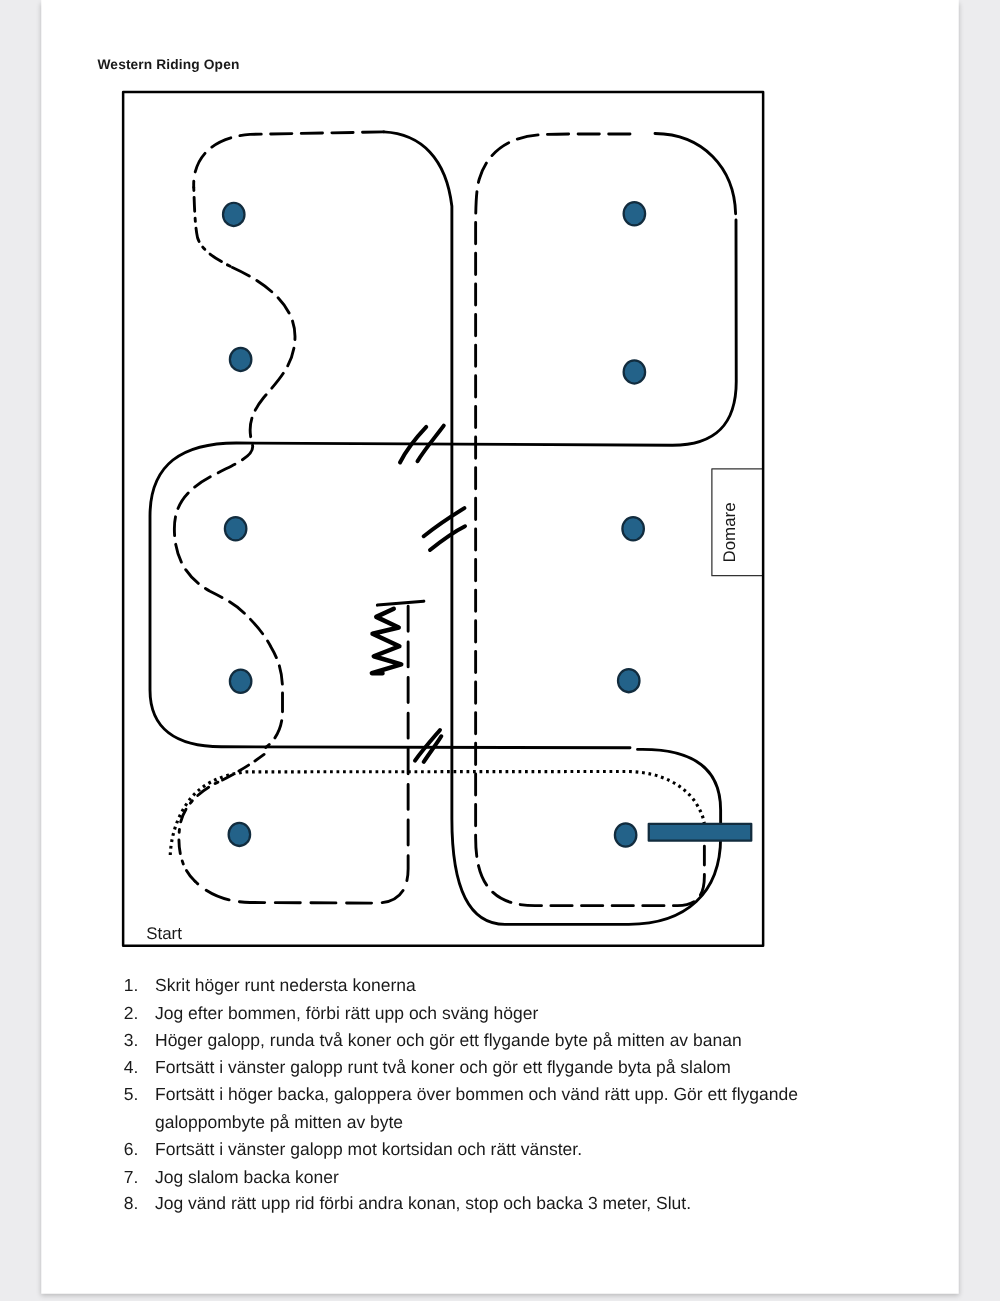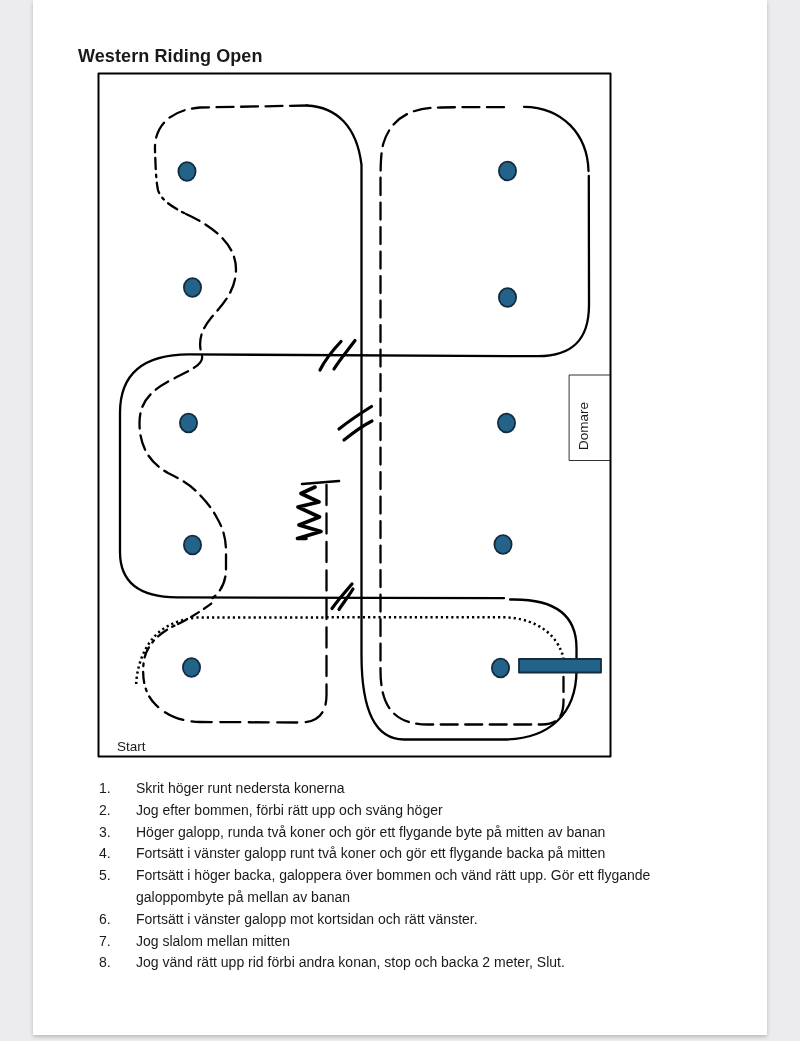--- a/index.html
+++ b/index.html
@@ -1,24 +1,24 @@
 <!DOCTYPE html>
 <html><head>
 <meta charset="utf-8">
 <style>
   html,body{margin:0;padding:0;}
   body{width:800px;height:1041px;background:#ececee;overflow:hidden;position:relative;
        font-family:"Liberation Sans",sans-serif;}
   #page{position:absolute;left:33px;top:0;width:734px;height:1035px;background:#ffffff;
         box-shadow:0 2px 4px rgba(0,0,0,0.22);}
   .abs{position:absolute;}
-  #title{left:78px;top:46px;font-size:18px;font-weight:bold;color:#191919;letter-spacing:0.1px;}
+  #title{left:78px;top:46px;font-size:11px;font-weight:bold;color:#191919;letter-spacing:0.1px;}
   .li{font-size:14px;color:#1a1a1a;white-space:nowrap;}
   .num{position:absolute;left:99px;width:20px;}
-  .txt{position:absolute;left:136px;}
+  .txt{position:absolute;left:124px;}
 </style>
 </head>
 <body>
 <div id="page"></div>
 <div class="abs" id="title">Western Riding Open</div>
 
 <svg class="abs" style="left:0;top:0" width="800" height="1041" viewBox="0 0 800 1041" fill="none" stroke-linecap="round" stroke-linejoin="round">
 
   <path d="M 307,105.5 C 337,107 357,127 361.5,165 L 361.5,655 C 361.5,703 372,739.5 404,739.5 L 503,739.5 C 549,739.5 576.5,714 576.5,670 L 576.5,648 C 576.5,616 556,599.5 514,599.5 L 510,599.5" stroke="#000" stroke-width="2.3"></path>
   <path d="M 504,598.2 L 177,597.4 C 141,597.2 120,583 120,552 L 120,413 C 120,371 146,354.5 189,354.4 L 538,356.2 C 571,356.2 589,341 589,305 L 588.8,176" stroke="#000" stroke-width="2.3"></path>
@@ -76,33 +76,33 @@
 <div class="abs li" style="top:801.8px">
     <span class="num">2.</span>
     <span class="txt">Jog efter bommen, förbi rätt upp och sväng höger</span>
   </div>
 <div class="abs li" style="top:823.5px">
     <span class="num">3.</span>
     <span class="txt">Höger galopp, runda två koner och gör ett flygande byte på mitten av banan</span>
   </div>
 <div class="abs li" style="top:845.3px">
     <span class="num">4.</span>
-    <span class="txt">Fortsätt i vänster galopp runt två koner och gör ett flygande backa på mitten</span>
+    <span class="txt">Fortsätt i vänster galopp runt två koner och gör ett flygande byta på slalom</span>
   </div>
 <div class="abs li" style="top:867px">
     <span class="num">5.</span>
     <span class="txt">Fortsätt i höger backa, galoppera över bommen och vänd rätt upp. Gör ett flygande</span>
   </div>
 <div class="abs li" style="top:888.8px">
-    <span class="txt">galoppombyte på mellan av banan</span>
+    <span class="txt">galoppombyte på mitten av byte</span>
   </div>
 <div class="abs li" style="top:910.8px">
     <span class="num">6.</span>
     <span class="txt">Fortsätt i vänster galopp mot kortsidan och rätt vänster.</span>
   </div>
 <div class="abs li" style="top:932.6px">
     <span class="num">7.</span>
-    <span class="txt">Jog slalom mellan mitten</span>
+    <span class="txt">Jog slalom backa koner</span>
   </div>
 <div class="abs li" style="top:954.4px">
     <span class="num">8.</span>
-    <span class="txt">Jog vänd rätt upp rid förbi andra konan, stop och backa 2 meter, Slut.</span>
+    <span class="txt">Jog vänd rätt upp rid förbi andra konan, stop och backa 3 meter, Slut.</span>
   </div>
 
 </body></html>

